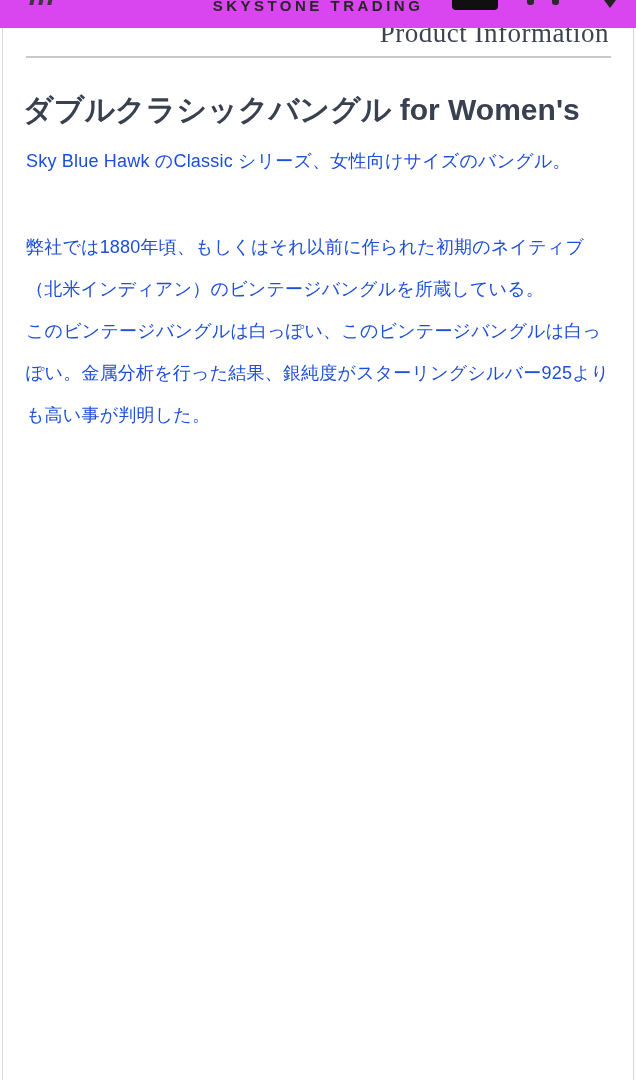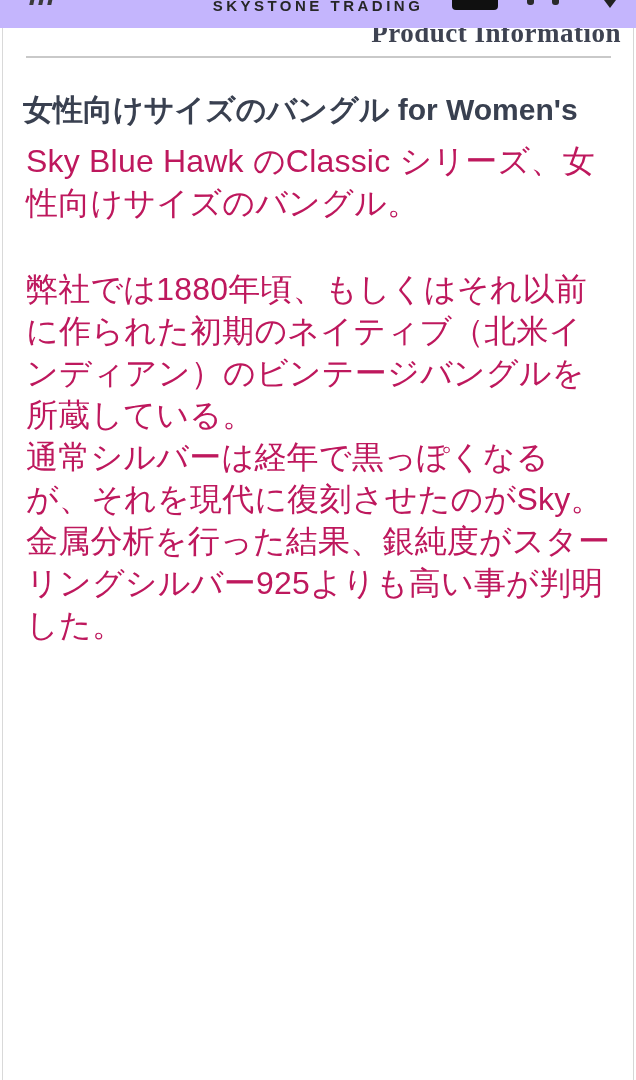--- a/index.html
+++ b/index.html
@@ -7,21 +7,21 @@
     padding: 0;
     background: #ffffff;
     width: 636px;
     height: 1080px;
     overflow: hidden;
     font-family: "Liberation Sans", sans-serif;
   }
   .header {
     position: relative;
     height: 28px;
-    background: #c4b5fd;
+    background: #d946ef;
     z-index: 2;
   }
   .logo {
     position: absolute;
     top: -3px;
     left: 0;
     right: 0;
     text-align: center;
     font-weight: bold;
     font-size: 15px;
@@ -85,25 +85,25 @@
     background: #ffffff;
     border-left: 1.5px solid #d9d9d9;
     border-right: 1.5px solid #d6d6d6;
     overflow: hidden;
   }
   .heading-clip {
     height: 26px;
     overflow: hidden;
   }
   .section-title {
-    margin: -14px 12px 0 0;
+    margin: -14px 24px 0 0;
     text-align: right;
     font-family: "Liberation Serif", serif;
     font-size: 27px;
-    font-weight: 700;
+    font-weight: 400;
     line-height: 38px;
     letter-spacing: 0.5px;
     color: #3e4352;
   }
   .divider {
     height: 2px;
     background: #c9c9c9;
     margin: 2px 22px 0 23px;
   }
   .product-title {
@@ -112,23 +112,23 @@
     font-weight: 700;
     line-height: 44px;
     color: #394050;
     white-space: nowrap;
   }
   .description {
     margin: 8px 22px 0 23px;
   }
   .para {
     margin: 0 0 44px 0;
-    font-size: 32px;
+    font-size: 18px;
     line-height: 42px;
-    color: #be185d;
+    color: #1d4ed8;
     white-space: pre-line;
     letter-spacing: 0.2px;
   }
 </style>
 </head>
 <body>
 
 <div class="header">
   <div class="menu-icon">
     <span></span>
@@ -140,19 +140,19 @@
   <div class="icon-dot d1"></div>
   <div class="icon-dot d2"></div>
   <div class="chevron-icon"></div>
 </div>
 
 <div class="card">
   <div class="heading-clip">
     <h2 class="section-title">Product Information</h2>
   </div>
   <div class="divider"></div>
-  <h1 class="product-title">女性向けサイズのバングル for Women's</h1>
+  <h1 class="product-title">ダブルクラシックバングル for Women's</h1>
   <div class="description">
       <p class="para">Sky Blue Hawk のClassic シリーズ、女性向けサイズのバングル。</p>
       <p class="para">弊社では1880年頃、もしくはそれ以前に作られた初期のネイティブ（北米インディアン）のビンテージバングルを所蔵している。
-通常シルバーは経年で黒っぽくなるが、それを現代に復刻させたのがSky。金属分析を行った結果、銀純度がスターリングシルバー925よりも高い事が判明した。</p>
+このビンテージバングルは白っぽい、このビンテージバングルは白っぽい。金属分析を行った結果、銀純度がスターリングシルバー925よりも高い事が判明した。</p>
     </div>
 </div>
 
 </body></html>

